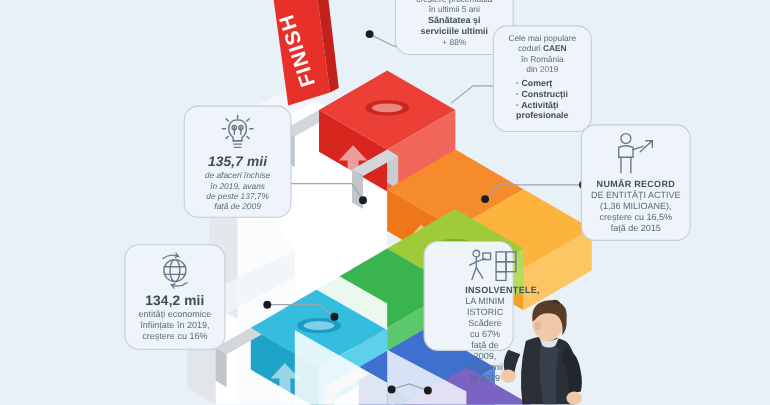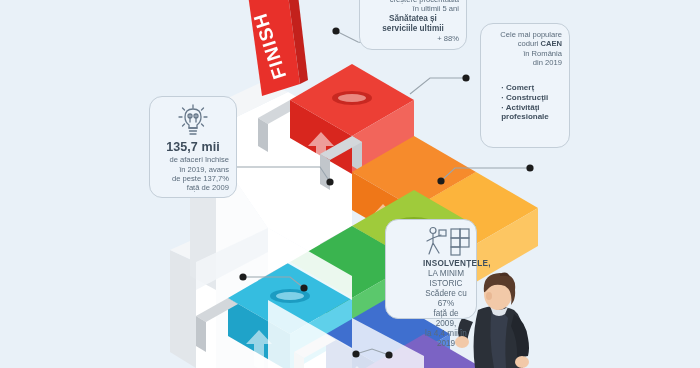--- a/index.html
+++ b/index.html
@@ -26,25 +26,25 @@
     border: 1.4px solid #c3ced8;
     border-radius: 13px;
     text-align: center;
     color: #5a6b7b;
     padding: 6px 7px 7px 7px;
     line-height: 1.22;
   }
   .card .t-strong { font-weight: bold; color: #41505f; }
   .card .t-big { font-weight: bold; font-size: 12.5px; color: #3e4d5c; letter-spacing: .1px; }
   .card .t-cap  { font-weight: bold; font-size: 8.2px; color: #41505f; letter-spacing: .25px; }
-  .card .t-sm   { font-size: 7.6px; text-align: right; }
+  .card .t-sm   { font-size: 7.6px; }
   .card .t-md   { font-size: 8.2px; }
   .icn { display: block; margin: 0 auto 3px auto; }
 
-  .bullets { text-align: left; display: inline-block; font-size: 8px; margin-top: 16px; }
+  .bullets { text-align: left; display: inline-block; font-size: 8px; margin-top: 4px; }
   .bullets div { white-space: nowrap; }
 
   
   #links { position: absolute; left: 0; top: 0; width: 700px; height: 368px; pointer-events: none; }
 
   
   #person { position: absolute; left: 448px; top: 272px; width: 130px; height: 96px; }
 </style>
 </head>
 <body>
@@ -209,70 +209,101 @@
         <circle cx="304" cy="288" r="3.6"></circle>
       <circle cx="389" cy="355" r="3.6"></circle>
         <circle cx="356" cy="354" r="3.6"></circle>
       <circle cx="530" cy="168" r="3.6"></circle>
         <circle cx="441" cy="181" r="3.6"></circle>
       <circle cx="336" cy="31" r="3.6"></circle>
       <circle cx="466" cy="78" r="3.6"></circle>
     </g>
   </svg>
 
-  <div class="card" style="left:149px; top:96px; width:88px; height:102px;">
+  <div class="card" style="left:167px; top:96px; width:98px; height:102px;font-style:italic;">
     <svg class="icn" width="34" height="34" viewBox="0 0 34 34">
       <g stroke="#67788a" stroke-width="1.3" fill="none" stroke-linecap="round">
         <path d="M17 6 q-8 0 -8 8 q0 5 4 8 l0 3 l8 0 l0 -3 q4 -3 4 -8 q0 -8 -8 -8z"></path>
         <path d="M13 25 l8 0 M13.5 28 l7 0"></path>
         <path d="M14 31 l6 0"></path>
         <path d="M17 2 l0 3 M6 14 l-3 0 M28 14 l3 0 M8.5 7 l-2 -2 M25.5 7 l2 -2 M8.5 21 l-2 2 M25.5 21 l2 2"></path>
         <path d="M14 12 q0 4 0 7 M20 12 q0 4 0 7"></path>
         <circle cx="14" cy="13" r="2"></circle>
           <circle cx="20" cy="13" r="2"></circle>
       </g>
     </svg>
     <div class="t-big">135,7 mii</div>
     <div class="t-sm">de afaceri închise</div>
     <div class="t-sm">în 2019, avans</div>
     <div class="t-sm">de peste 137,7%</div>
     <div class="t-sm">față de 2009</div>
   </div>
 
-
-  <div class="card" style="left:385px; top:219px; width:92px; height:100px;padding-left:37px;">
+  <div class="card" style="left:113px; top:222px; width:92px; height:96px;">
+    <svg class="icn" width="36" height="34" viewBox="0 0 36 34">
+      <g stroke="#67788a" stroke-width="1.2" fill="none" stroke-linecap="round">
+        <circle cx="18" cy="17" r="10"></circle>
+        <ellipse cx="18" cy="17" rx="4.5" ry="10"></ellipse>
+        <path d="M8.3 13.5 l19.4 0 M8.3 20.5 l19.4 0"></path>
+        <path d="M7 6 q7 -5 14 -2 l-2 -3 M29 28 q-7 5 -14 2 l2 3"></path>
+        <path d="M21 4 l-3 1 M15 30 l3 -1"></path>
+      </g>
+    </svg>
+    <div class="t-big">134,2 mii</div>
+    <div class="t-md">entități economice</div>
+    <div class="t-md">înființate în 2019,</div>
+    <div class="t-md">creștere cu 16%</div>
+  </div>
+
+  <div class="card" style="left:385px; top:219px; width:82px; height:100px;padding-left:37px;">
     <svg class="icn" width="52" height="30" viewBox="0 0 52 30">
       <g stroke="#67788a" stroke-width="1.2" fill="none" stroke-linecap="round">
         <circle cx="10" cy="4.5" r="3"></circle>
         <path d="M10 8 l0 9 M10 12 l8 -3 M10 12 l-6 3 M10 17 l-4 11 M10 17 l6 10"></path>
         <rect x="16" y="4" width="7" height="6"></rect>
         <rect x="28" y="3" width="9" height="9"></rect>
         <rect x="37" y="3" width="9" height="9"></rect>
         <rect x="28" y="12" width="9" height="9"></rect>
         <rect x="37" y="12" width="9" height="9"></rect>
         <rect x="28" y="21" width="9" height="8"></rect>
       </g>
     </svg>
     <div class="t-cap">INSOLVENȚELE,</div>
     <div class="t-md">LA MINIM ISTORIC</div>
     <div class="t-md">Scădere cu 67%</div>
     <div class="t-md">față de 2009,</div>
     <div class="t-md">la 4,4 mii în 2019</div>
   </div>
 
+  <div class="card" style="left:528px; top:113px; width:100px; height:106px;">
+    <svg class="icn" width="44" height="40" viewBox="0 0 44 40">
+      <g stroke="#67788a" stroke-width="1.25" fill="none" stroke-linecap="round">
+        <circle cx="13" cy="6" r="4.5"></circle>
+        <path d="M6.5 14 q6.5 -3 13 0 l0 9 l-13 0 z"></path>
+        <path d="M8.5 23 l0 14 M17.5 23 l0 14"></path>
+        <path d="M19.5 16 l9 -3"></path>
+        <path d="M26 18 l11 -10 M31 8 l6 0 l0 6"></path>
+      </g>
+    </svg>
+    <div class="t-cap">NUMĂR RECORD</div>
+    <div class="t-md">DE ENTITĂȚI ACTIVE</div>
+    <div class="t-md">(1,36 MILIOANE),</div>
+    <div class="t-md">creștere cu 16,5%</div>
+    <div class="t-md">față de 2015</div>
+  </div>
 
   <div class="card" style="left:359px; top:-28px; width:108px; height:78px; padding-top:22px;">
     <div class="t-sm">creștere procentuală</div>
     <div class="t-sm">în ultimii 5 ani</div>
     <div class="t-md t-strong">Sănătatea și</div>
     <div class="t-md t-strong">serviciile ultimii</div>
     <div class="t-sm">+ 88%</div>
   </div>
 
-  <div class="card" style="left:480px; top:23px; width:90px; height:125px;">
+  <div class="card" style="left:448px; top:23px; width:90px; height:97px;">
     <div class="t-sm">Cele mai populare</div>
     <div class="t-sm">
       <span>coduri </span><span class="t-strong">CAEN</span>
     </div>
     <div class="t-sm">în România</div>
     <div class="t-sm">din 2019</div>
     <div class="bullets">
       <div class="t-strong">· Comerț</div>
       <div class="t-strong">· Construcții</div>
       <div class="t-strong">· Activități</div>

